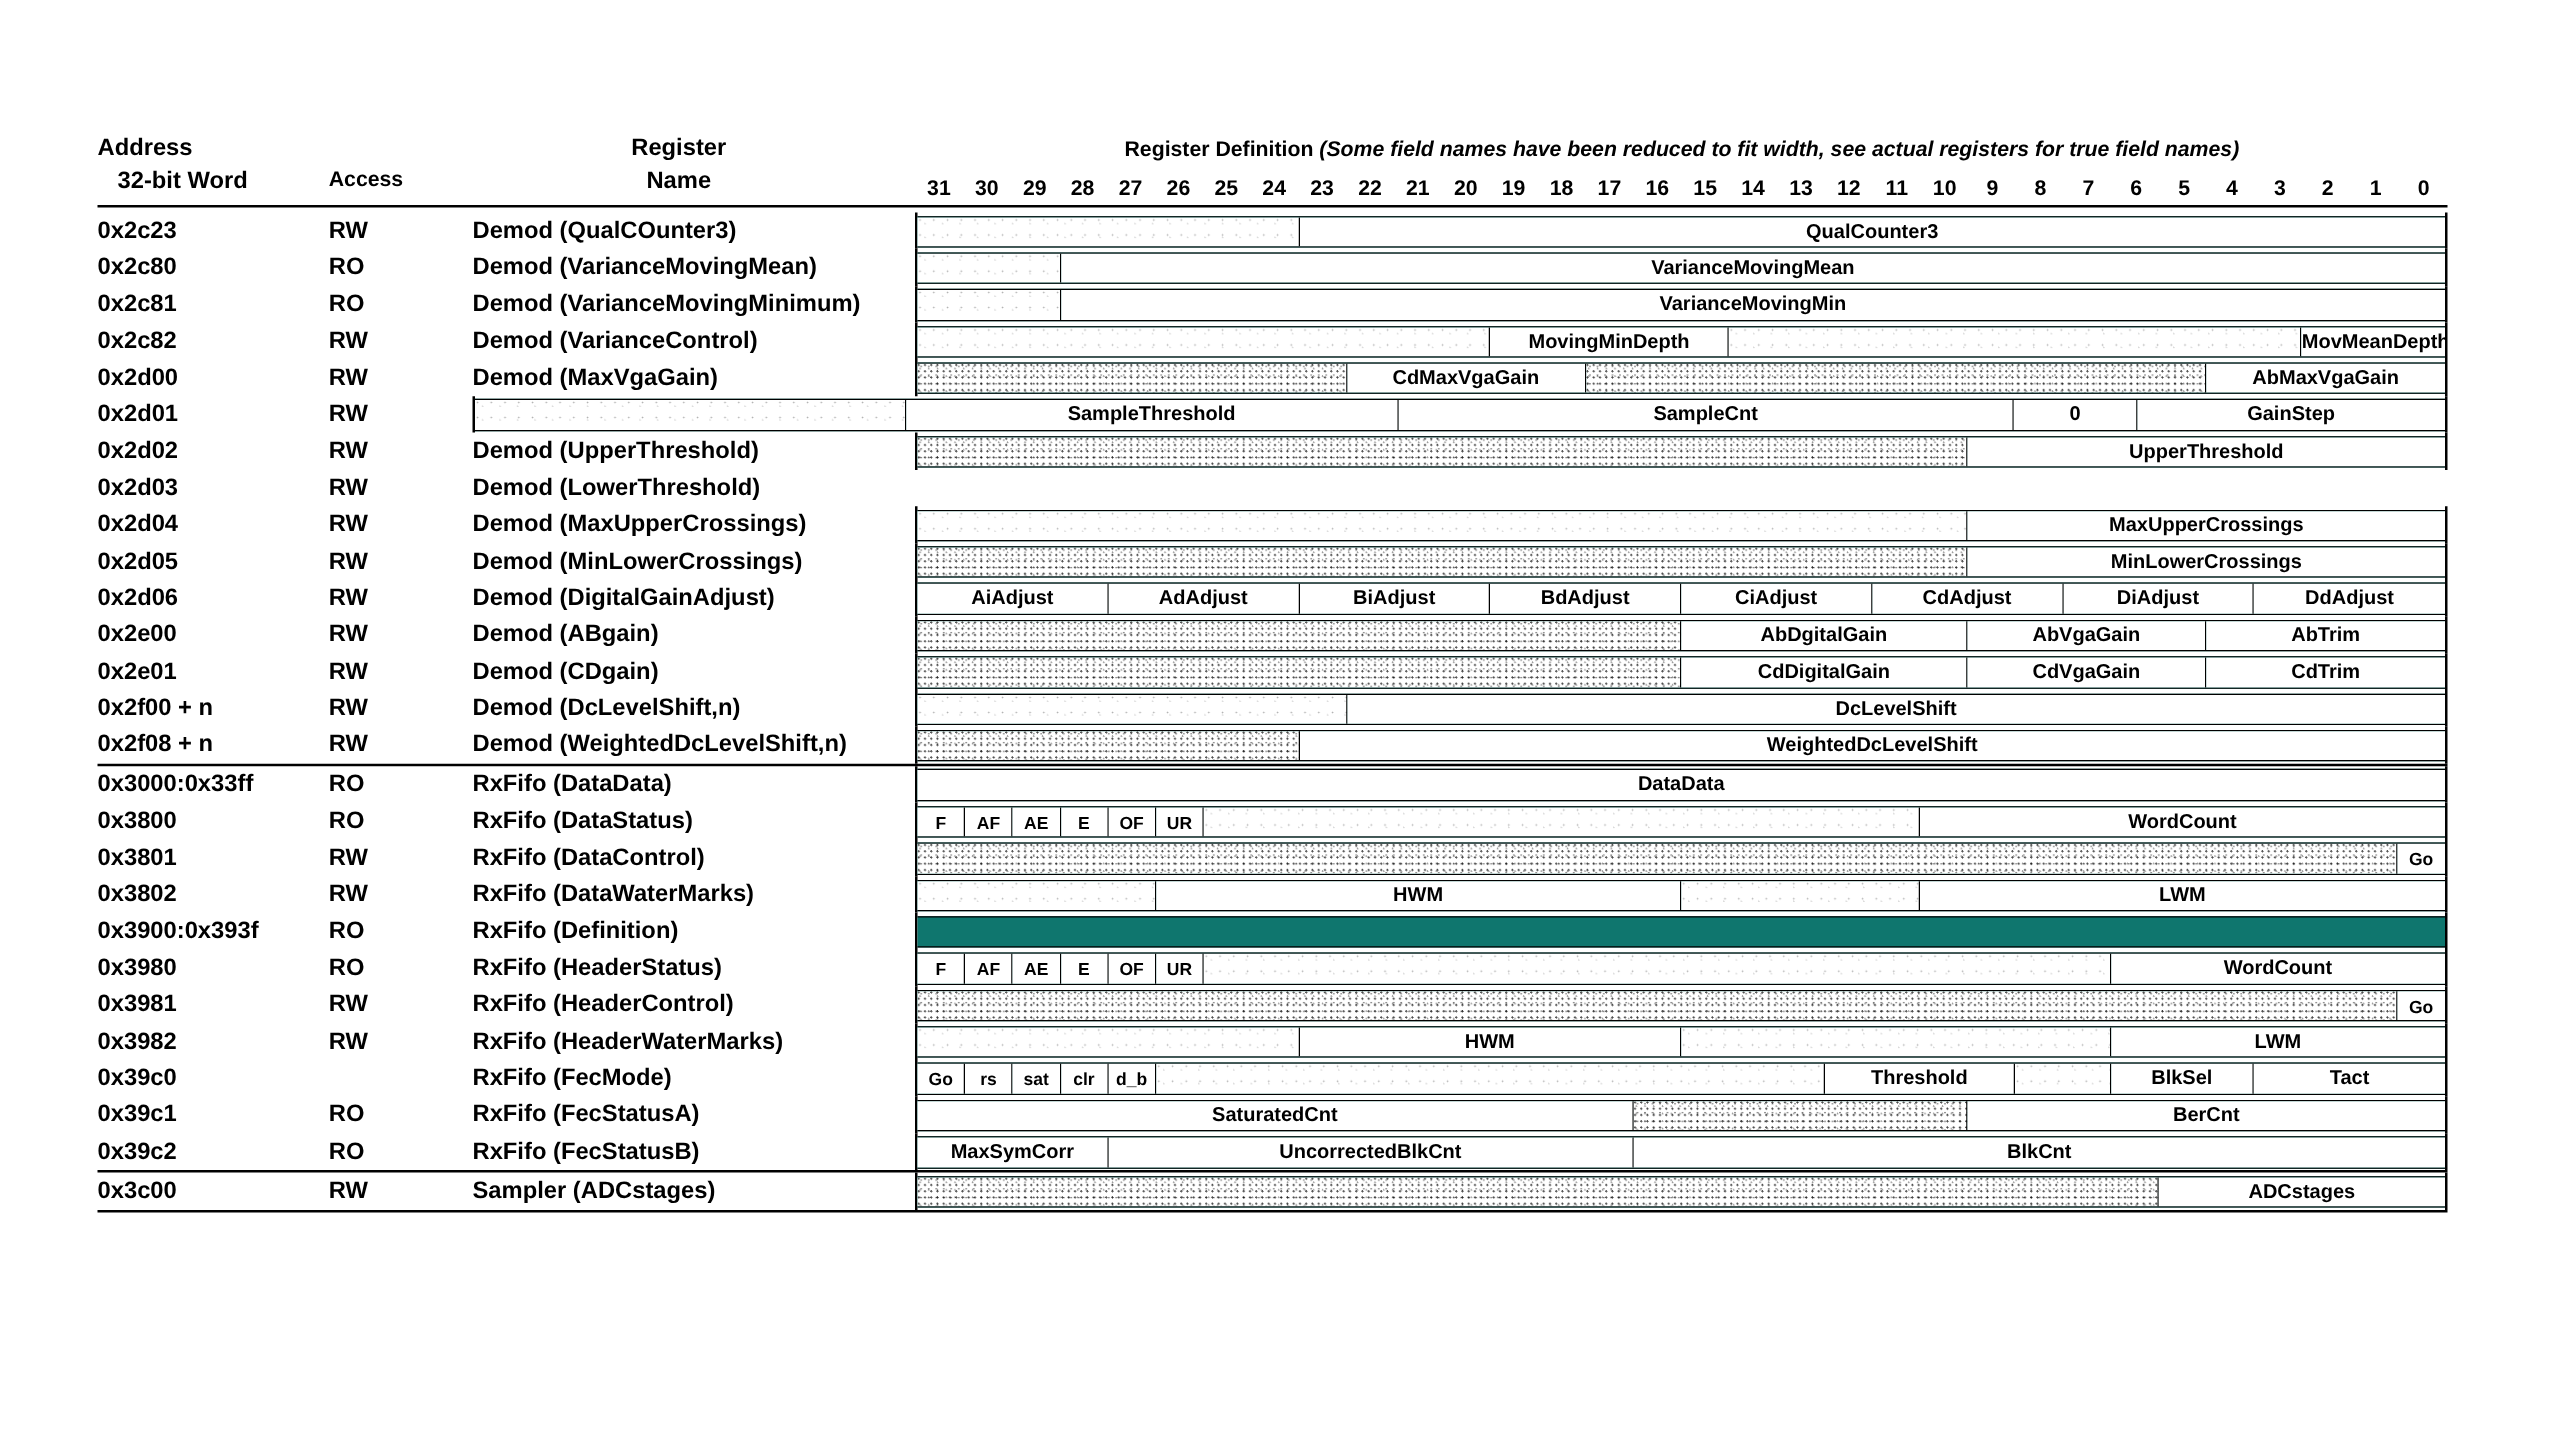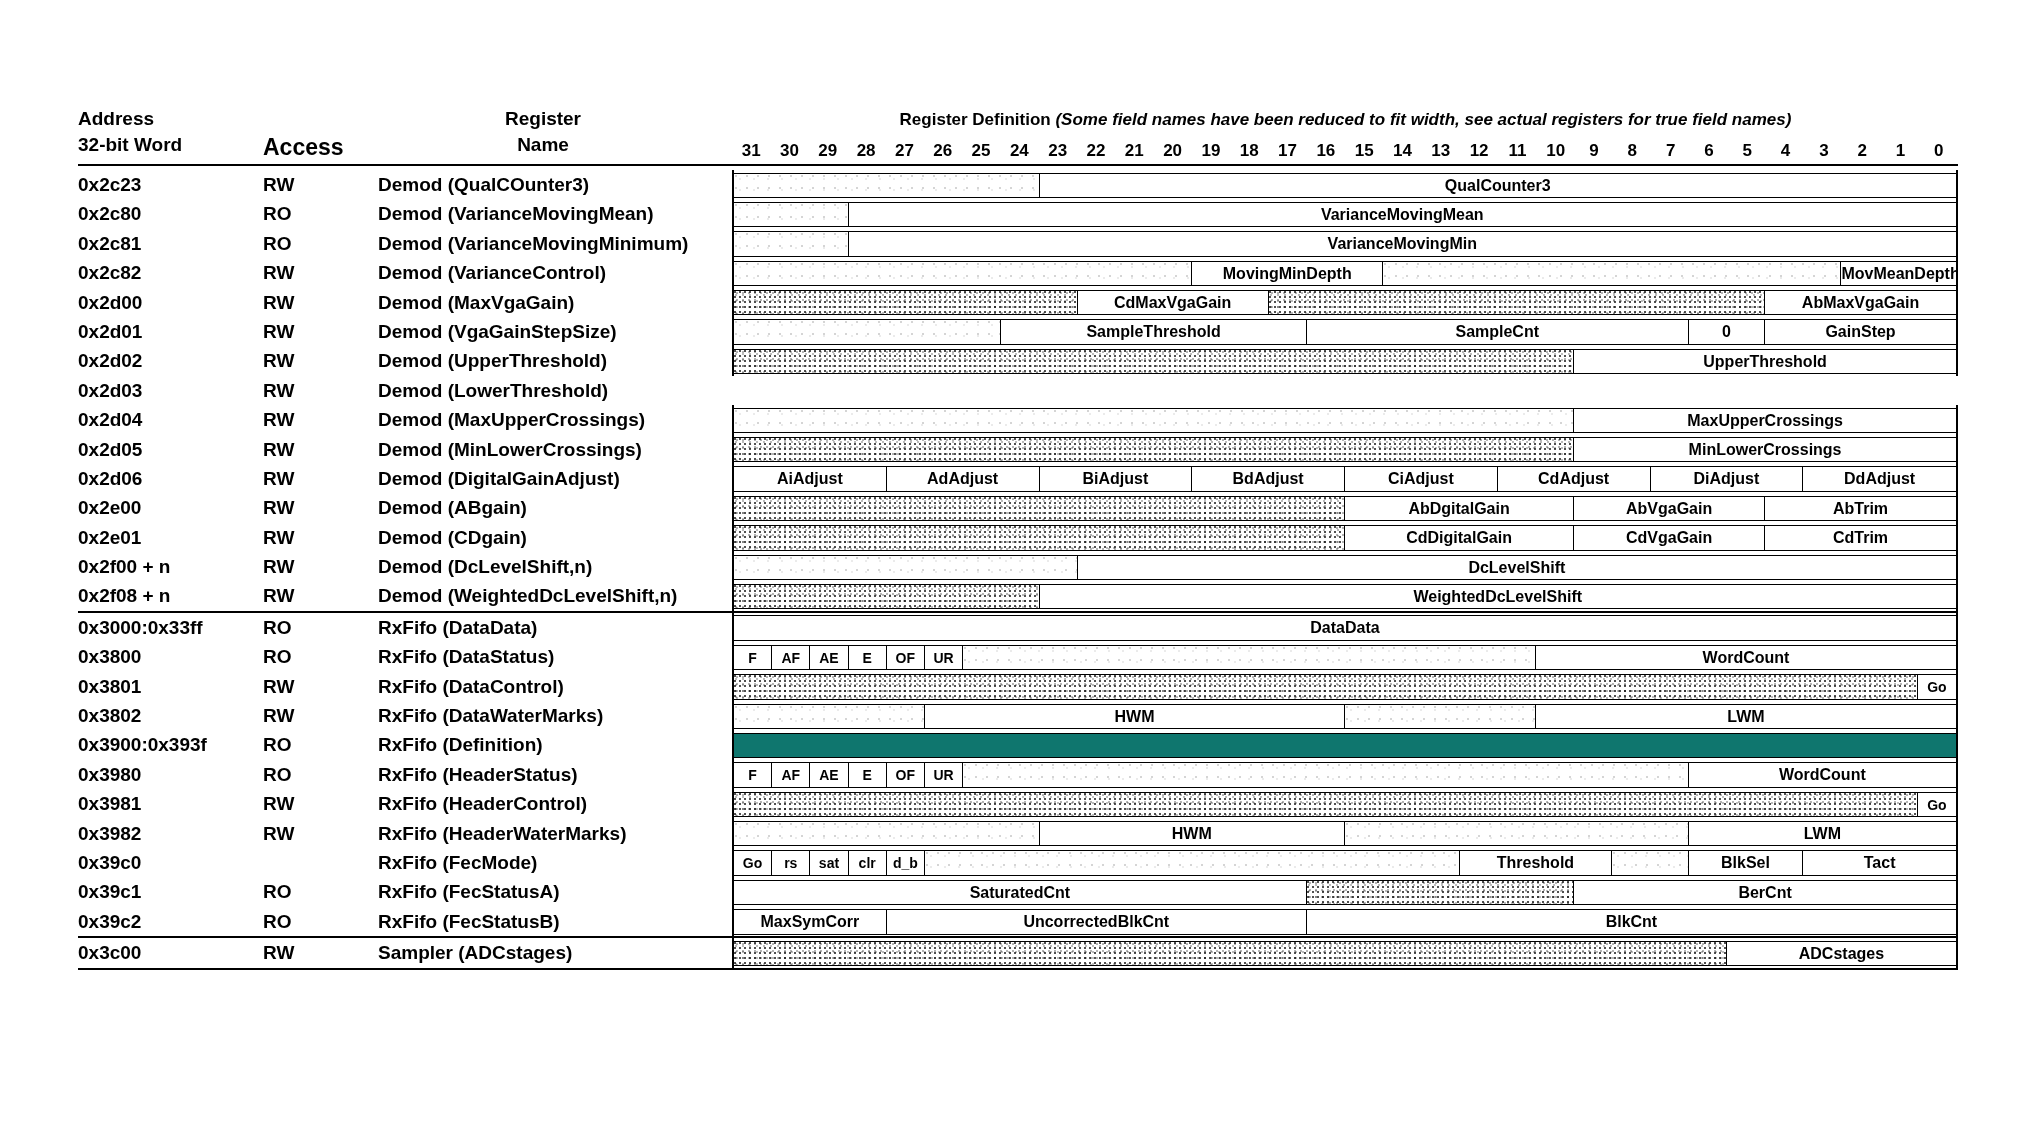--- a/index.html
+++ b/index.html
@@ -16,22 +16,22 @@
   .tbl{
     position:absolute;
     left:78px; top:108px;
     width:1880px;
     border-collapse:collapse;
   }
 
   
   .hdr-wrap{position:relative;height:62px;}
   .h-addr{position:absolute;left:0;top:0;width:200px;font-weight:bold;font-size:19px;}
-  .h-addr .l2{position:absolute;top:26px;left:0;white-space:nowrap;}
-  .h-access{position:absolute;left:185px;top:26px;font-weight:bold;font-size:23px;}
+  .h-addr .l2{position:absolute;top:26px;left:16px;white-space:nowrap;}
+  .h-access{position:absolute;left:185px;top:26px;font-weight:bold;font-size:17px;}
   .h-reg{position:absolute;left:300px;top:0;width:330px;text-align:center;font-weight:bold;font-size:19px;}
   .h-reg .l2{position:absolute;top:26px;left:0;width:330px;text-align:center;}
   .h-def{position:absolute;left:655px;top:2px;width:1225px;text-align:center;font-weight:bold;font-size:17px;white-space:nowrap;}
   .h-def i{font-style:italic;font-weight:bold;}
 
   
   .bitrow{
     position:absolute;
     left:654px;top:30px;
     width:1226px;height:26px;
@@ -261,21 +261,20 @@
               <div class="fld res dense" style="flex: 0 0 28.125%;"></div>
               <div class="fld" style="flex: 0 0 15.625%;">CdMaxVgaGain</div>
               <div class="fld res dense" style="flex: 0 0 40.625%;"></div>
               <div class="fld" style="flex: 0 0 15.625%;">AbMaxVgaGain</div>
             </div>
           </div>
         </div>
         <div class="row">
           <div class="c-addr">0x2d01</div>
           <div class="c-access">RW</div>
-          <div class="c-name">Demod (VgaGainStepSize)</div>
           <div class="c-bits">
             <div class="strip">
               <div class="fld res light" style="flex: 0 0 21.875%;"></div>
               <div class="fld" style="flex: 0 0 25%;">SampleThreshold</div>
               <div class="fld" style="flex: 0 0 31.25%;">SampleCnt</div>
               <div class="fld" style="flex: 0 0 6.25%;">0</div>
               <div class="fld" style="flex: 0 0 15.625%;">GainStep</div>
             </div>
           </div>
         </div>

